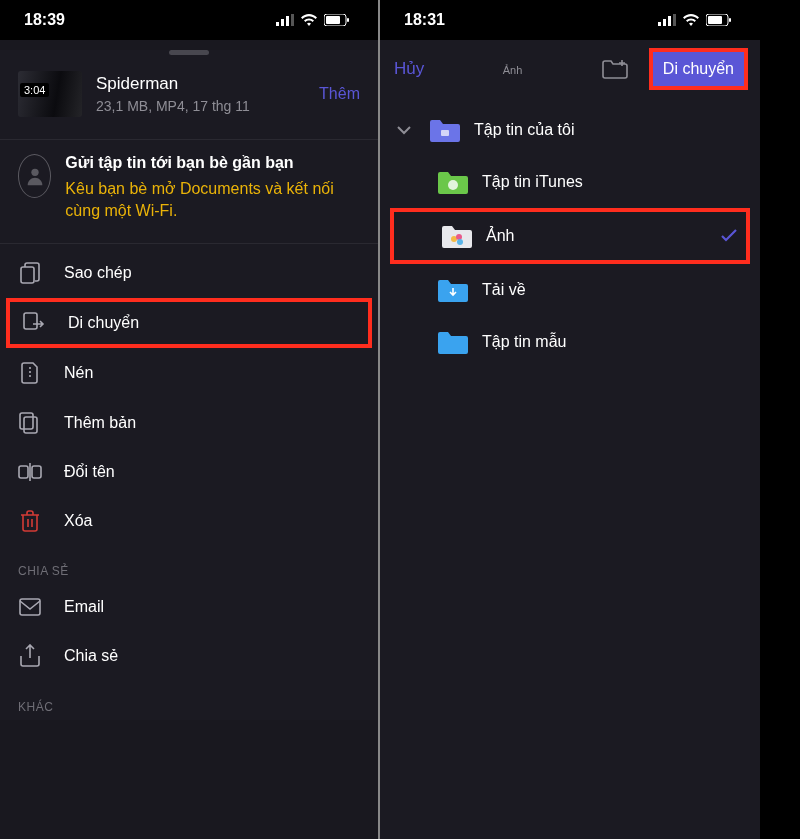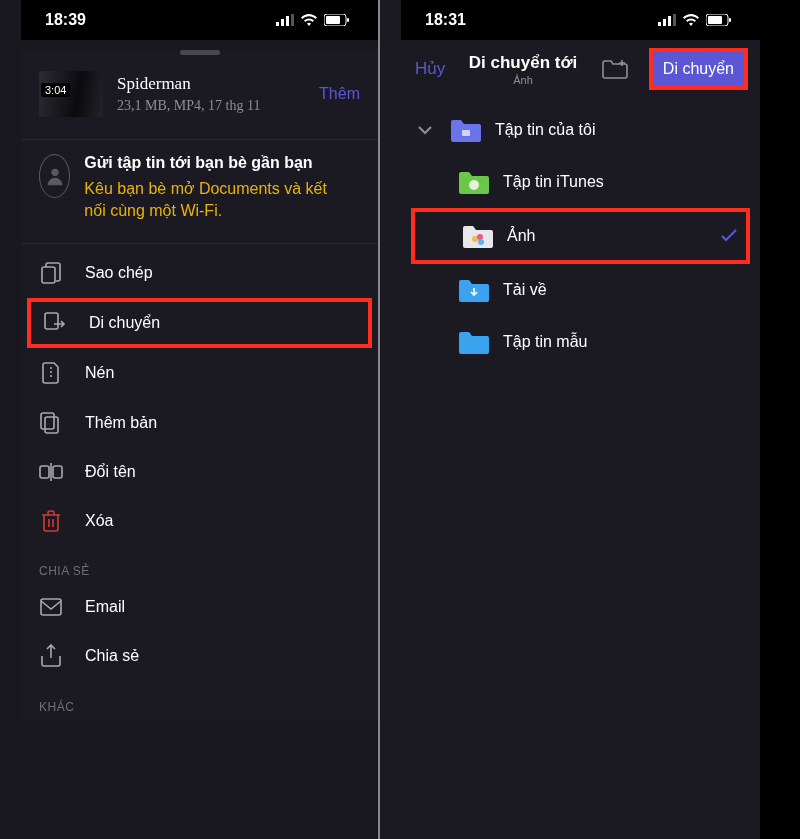--- a/index.html
+++ b/index.html
@@ -10,21 +10,20 @@
     width: 800px;
     height: 839px;
     display: flex;
   }
   .phone {
     width: 380px;
     height: 839px;
     background: #1b1a22;
     position: relative;
     overflow: hidden;
-    padding-left: 21px;
   }
   .phone.left { border-right: 2px solid #888; background:#19181f; }
   .phone.right { background:#1b1a22; }
 
   .status-bar {
     height: 40px;
     display: flex;
     justify-content: space-between;
     align-items: center;
     padding: 0 28px 0 24px;
@@ -50,21 +49,21 @@
     width: 64px; height: 46px;
     background: linear-gradient(135deg,#3a3a42 0%, #111 100%);
     border-radius: 3px; position: relative;
     background-image: linear-gradient(100deg,#2c2c34,#0b0b0f 60%,#242428);
   }
   .thumb .badge {
     position: absolute; left:2px; bottom:20px;
     background:#000; color:#fff; font-size:11px;
     padding:1px 4px; border-radius:2px;
   }
-  .file-info { flex:1;font-family:Liberation Serif, serif; }
+  .file-info { flex:1; }
   .file-title { font-size:17px; color:#fff; }
   .file-sub { font-size:14px; color:#8f8e96; margin-top:4px; }
   .file-action { color:#5a56d6; font-size:16px; }
 
   .share-row {
     display:flex; align-items:flex-start;
     padding: 14px 18px 22px 18px; gap:14px;
     border-top:1px solid #2a2931;
   }
   .avatar {
@@ -287,21 +286,20 @@
           <rect x="0" y="0" width="22" height="12" rx="3" fill="none" stroke="#fff" stroke-width="1"></rect>
           <rect x="2" y="2" width="14" height="8" rx="1" fill="#fff"></rect>
           <rect x="23" y="4" width="2" height="4" rx="1" fill="#fff"></rect>
         </svg>
     </span>
   </div>
 
   <div class="navbar">
     <span class="nav-cancel">Hủy</span>
     <div class="nav-title-wrap">
-      <div class="nav-title">Di chuyển tới</div>
       <div class="nav-subtitle">Ảnh</div>
     </div>
     <span class="nav-newfolder">
       <svg width="26" height="22" viewBox="0 0 26 22" fill="none" stroke="#8f8e96" stroke-width="1.6">
           <path d="M1 5 a2 2 0 0 1 2-2 h6 l2 3 h12 a2 2 0 0 1 2 2 v10 a2 2 0 0 1-2 2 H3 a2 2 0 0 1-2-2 Z"></path>
           <path d="M20 2 v6 M17 5 h6"></path>
         </svg>
     </span>
     <span class="nav-move-wrap">
       <button class="nav-move">Di chuyển</button>

